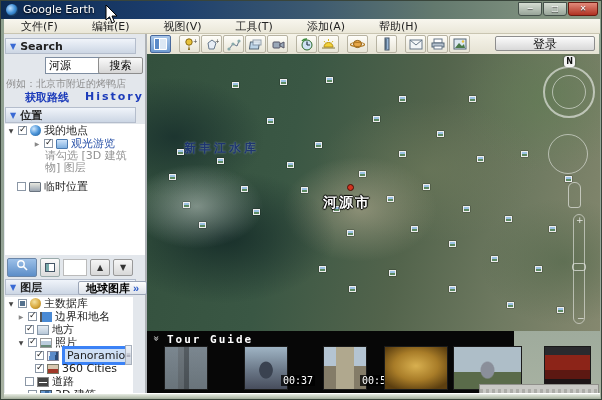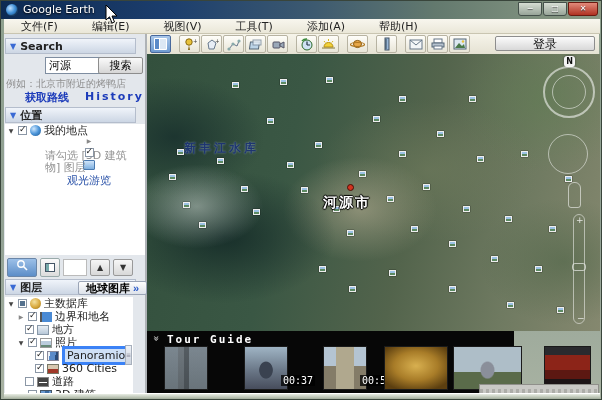--- a/index.html
+++ b/index.html
@@ -293,28 +293,33 @@
     <span class="tri">▼</span>
     <span>位置</span>
   </div>
   <div class="tree" style="left:4px; top:123px; width:140px; height:131px;">
     <div class="trow" style="padding-left:2px;">
       <span class="exp open"></span>
       <span class="cb checked"></span>
       <span class="ic globe"></span>
       <span>我的地点</span>
     </div>
-    <div class="trow" style="padding-left:28px;flex-direction:column;">
+    <div class="trow" style="padding-left:28px;">
       <span class="exp closed"></span>
       <span class="cb checked"></span>
       <span class="ic folder"></span>
       <span style="color:#2a52a8;">观光游览</span>
     </div>
     <div class="trow" style="padding-left:40px; height:26px; align-items:flex-start;">
       <span class="note">请勾选 [3D 建筑物] 图层</span>
+    </div>
+    <div class="trow" style="padding-left:12px; margin-top:4px;">
+      <span class="cb"></span>
+      <span class="ic folder-dk"></span>
+      <span>临时位置</span>
     </div>
   </div>
 
   <div class="btnrow">
     <span class="srbtn">
       <svg width="12" height="12" viewBox="0 0 12 12">
           <circle cx="5" cy="5" r="3.2" fill="none" stroke="#fff" stroke-width="1.4"></circle>
           <line x1="7.5" y1="7.5" x2="11" y2="11" stroke="#fff" stroke-width="1.6"></line>
         </svg>
     </span>

